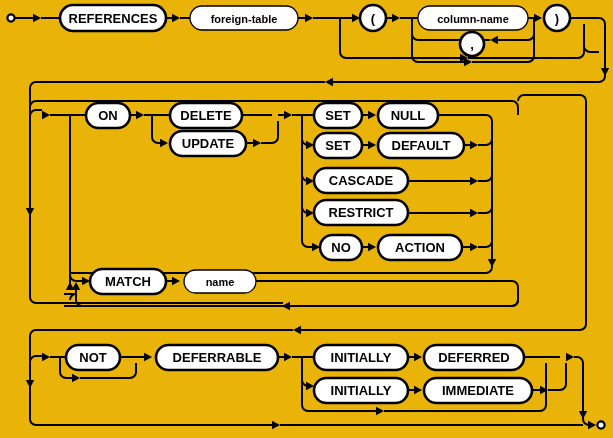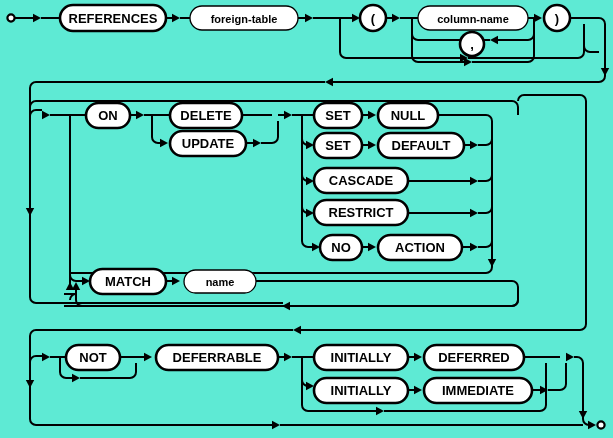--- a/index.html
+++ b/index.html
@@ -4,21 +4,21 @@
 <style>
   html, body {
     margin: 0;
     padding: 0;
     background: #ffffff;
   }
   #diagram-root {
     position: relative;
     width: 613px;
     height: 438px;
-    background: #5eead4;
+    background: #eab308;
     font-family: "Liberation Sans", sans-serif;
   }
   svg#railroad {
     display: block;
     width: 613px;
     height: 438px;
   }
   .line {
     fill: none;
     stroke: #000000;

